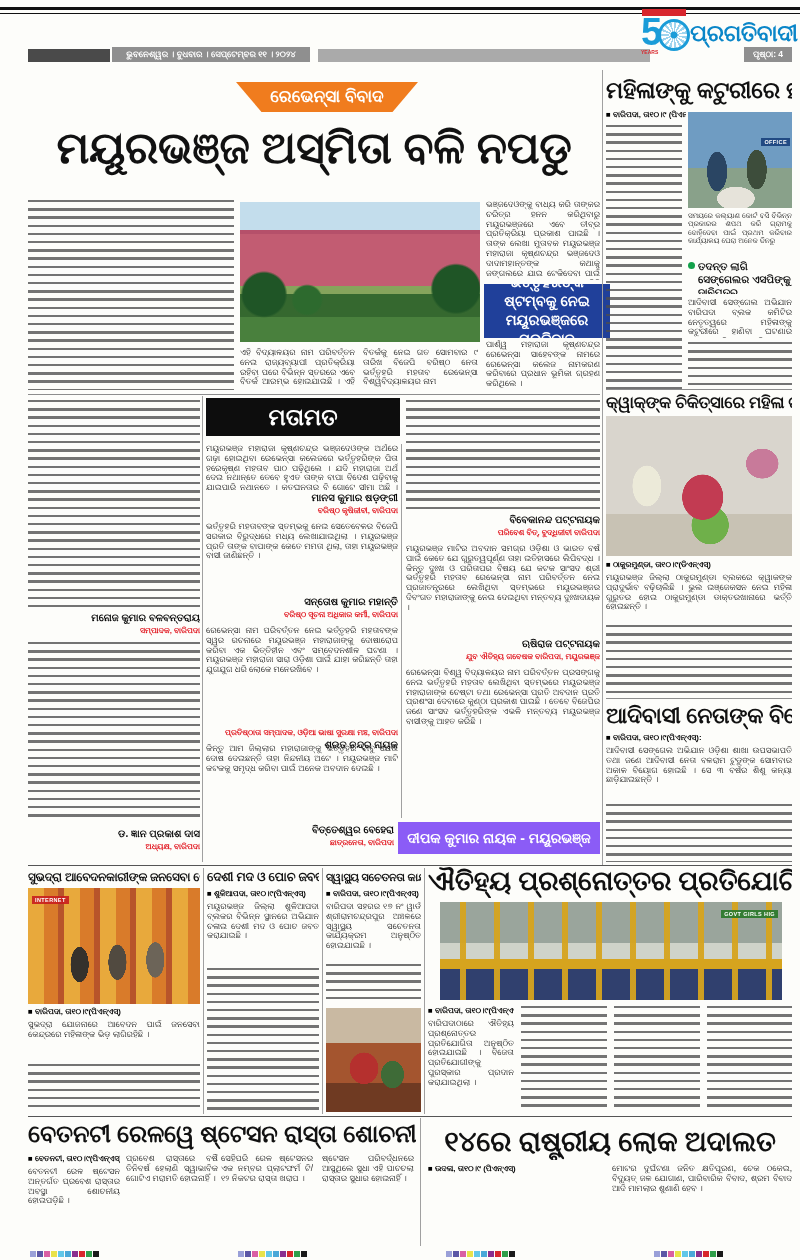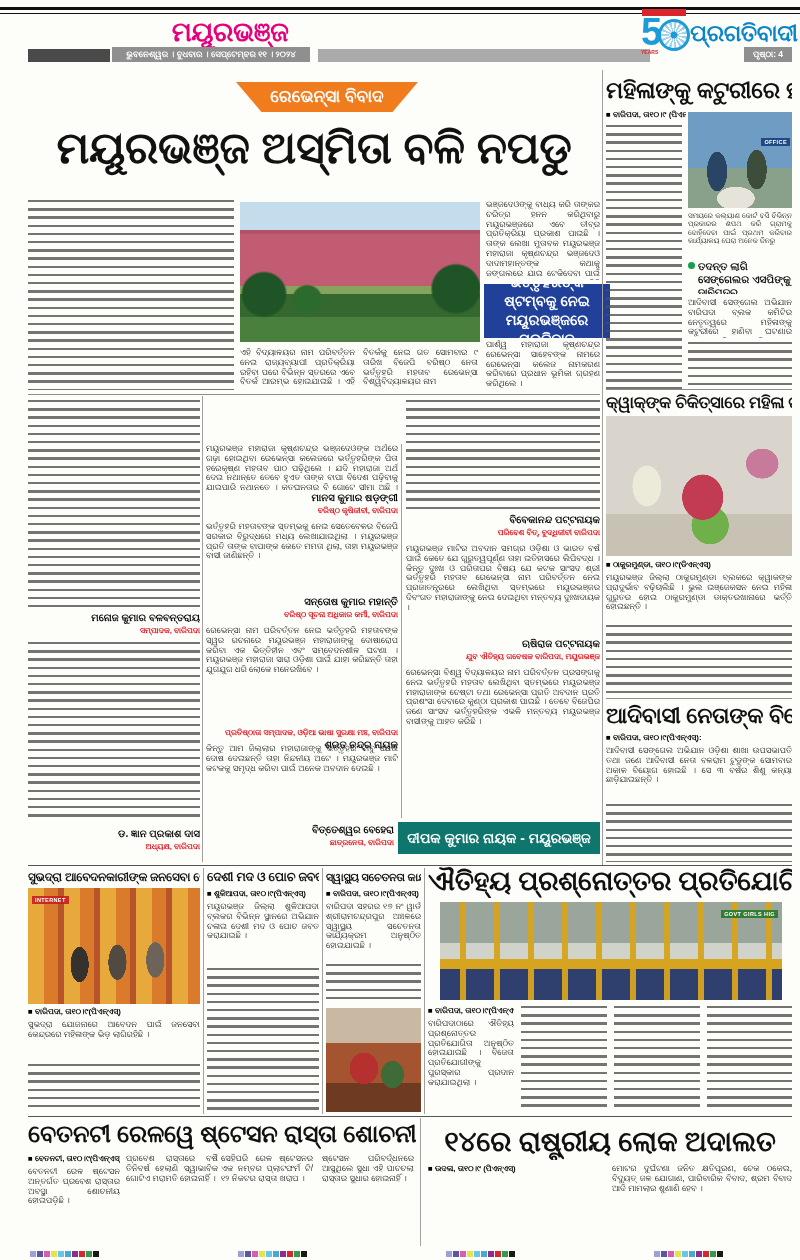--- a/index.html
+++ b/index.html
@@ -12,21 +12,21 @@
   .dl{font-size:7.8px;font-weight:bold;color:#000;overflow:hidden;white-space:nowrap}
   .nm{font-size:10px;font-weight:bold;text-align:right;white-space:nowrap;overflow:hidden;color:#0b0b0b}
   .ttl{font-size:7.8px;font-weight:bold;color:#e1161f;text-align:right;white-space:nowrap;overflow:hidden}
   .vline{background:#a0a0a0;width:1px}
   .hline{background:#8d8d8d;height:1px}
   .pill{background:#8f8f8f;color:#fff;font-size:8.5px;font-weight:bold;display:flex;align-items:center;justify-content:center;overflow:hidden}
   .kicker{background:#f07c1e;color:#fff;font-weight:bold;font-size:17px;display:flex;align-items:center;justify-content:center;
           clip-path:polygon(0 0,100% 0,86% 100%,14% 100%);overflow:hidden}
   .inset{background:#20409a;color:#fff;font-weight:bold;font-size:14.5px;line-height:1.3;text-align:center;
          display:flex;align-items:center;justify-content:center;padding:2px 4px;overflow:hidden}
-  .byline-box{background:#0f766e;color:#fff;font-weight:bold;font-size:14px;display:flex;align-items:center;justify-content:center;overflow:hidden}
+  .byline-box{background:#8b5cf6;color:#fff;font-weight:bold;font-size:14px;display:flex;align-items:center;justify-content:center;overflow:hidden}
   .opinion-head{background:#0d0d0d;color:#fff;font-weight:bold;font-size:23px;display:flex;align-items:center;justify-content:center;overflow:hidden}
   .dot{width:7px;height:7px;border-radius:50%;background:#13a14b;flex:0 0 auto;margin:2px 3px 0 0}
   .subhead-green{display:flex;font-size:10.5px;font-weight:bold;line-height:1.25;color:#111;overflow:hidden;text-align:left}
   .photo{background-color:#c9c9c4;overflow:hidden}
   .ph-college{background:
     radial-gradient(circle at 10% 66%, #1f5526 0 9%, transparent 10%),
     radial-gradient(circle at 90% 62%, #1f5526 0 10%, transparent 11%),
     radial-gradient(circle at 28% 70%, #2d6a2e 0 7%, transparent 8%),
     linear-gradient(180deg,#c3ddec 0 20%,#b5506a 20% 23%,#c25c72 23% 60%,#86a45c 60% 66%,#35682f 66% 82%,#49803d 82% 100%)}
   .ph-men{background:
@@ -64,21 +64,20 @@
   .sw{width:6px;height:6px;display:inline-block;margin-right:1px;vertical-align:top}
 </style>
 </head>
 <body>
 
 <div class="page">
 
   <div class="abs" style="left:0;top:7px;width:800px;height:3px;background:#111"></div>
   <div class="abs" style="left:0;top:13px;width:800px;height:1px;background:#111"></div>
 
-  <div class="abs section-title" style="left:120px;top:15px;width:220px;height:34px;font-size:27px;line-height:34px">ମୟୂରଭଞ୍ଜ</div>
   <div class="abs" style="left:28px;top:49px;width:82px;height:13px;background:#4a4a4a"></div>
   <div class="abs pill" style="left:112px;top:47px;width:198px;height:15px">ଭୁବନେଶ୍ୱର । ବୁଧବାର । ସେପ୍ଟେମ୍ବର ୧୧ । ୨୦୨୪</div>
   <div class="abs" style="left:318px;top:49px;width:332px;height:13px;background:#aaaaaa"></div>
   <div class="abs pill" style="left:744px;top:47px;width:48px;height:15px">ପୃଷ୍ଠା: 4</div>
 
   <div class="abs ribbon" style="left:642px;top:9px;width:44px;height:7px"></div>
   <div class="abs logo5" style="left:641px;top:15px;width:16px;height:34px">5</div>
   <div class="abs logo0" style="left:658px;top:19px"></div>
   <div class="abs years" style="left:641px;top:49px;width:30px;height:7px">YEARS</div>
   <div class="abs masthead-title" style="left:690px;top:18px;width:104px;height:30px;font-size:23px;line-height:30px">ପ୍ରଗତିବାଦୀ</div>
@@ -100,20 +99,21 @@
 
   <div class="abs tx" style="left:28px;top:400px;width:172px;height:208px"></div>
   <div class="abs nm" style="left:28px;top:612px;width:172px;height:13px">ମନୋଜ କୁମାର ବଳବନ୍ତରାୟ</div>
   <div class="abs ttl" style="left:28px;top:626px;width:172px;height:11px">ସମ୍ପାଦକ, ବାରିପଦା</div>
   <div class="abs tx" style="left:28px;top:642px;width:172px;height:180px"></div>
   <div class="abs nm" style="left:28px;top:828px;width:172px;height:13px">ଡ. ଜ୍ଞାନ ପ୍ରକାଶ ଦାସ</div>
   <div class="abs ttl" style="left:28px;top:842px;width:172px;height:11px">ଅଧ୍ୟକ୍ଷ, ବାରିପଦା</div>
 
   <div class="abs vline" style="left:202px;top:396px;height:466px"></div>
 
+  <div class="abs opinion-head" style="left:206px;top:398px;width:194px;height:38px">ମତାମତ</div>
 
   <div class="abs frag" style="left:206px;top:444px;width:192px;height:46px">ମୟୂରଭଞ୍ଜ ମହାରାଜା କୃଷ୍ଣଚନ୍ଦ୍ର ଭଞ୍ଜଦେଓଙ୍କ ଅର୍ଥରେ ଗଢ଼ା ହୋଇଥିବା ରେଭେନ୍ସା କଲେଜରେ ଭର୍ତ୍ତୃହରିଙ୍କ ପିତା ହରେକୃଷ୍ଣ ମହତାବ ପାଠ ପଢ଼ିଥିଲେ । ଯଦି ମହାରାଜା ଅର୍ଥ ଦେଇ ନଥାନ୍ତେ ତେବେ ହୁଏତ ତାଙ୍କ ବାପା ବିଦେଶ ପଢ଼ିବାକୁ ଯାଇପାରି ନଥାନ୍ତେ । କୃତଘ୍ନତାର ବି ଗୋଟେ ସୀମା ଅଛି । ଏବେ ମୟୂରଭଞ୍ଜ ଅସ୍ମିତା ଉପରେ କୁଠାରଘାତ ।</div>
   <div class="abs nm" style="left:206px;top:492px;width:192px;height:13px">ମାନସ କୁମାର ଷଡ଼ଙ୍ଗୀ</div>
   <div class="abs ttl" style="left:206px;top:506px;width:192px;height:11px">ବରିଷ୍ଠ କୃଷିଜୀବୀ, ବାରିପଦା</div>
 
   <div class="abs frag" style="left:206px;top:522px;width:192px;height:70px">ଭର୍ତ୍ତୃହରି ମହତାବଙ୍କ ସ୍ତମ୍ଭକୁ ନେଇ ସେତେବେଳର ବିଜେପି ସରକାର ବିରୁଦ୍ଧରେ ମଧ୍ୟ ଲେଖାଯାଇଥିଲା । ମୟୂରଭଞ୍ଜ ପ୍ରତି ତାଙ୍କ ବାପାଙ୍କ କେତେ ମମତା ଥିଲା, ତାହା ମୟୂରଭଞ୍ଜ ବାସୀ ଜାଣିଛନ୍ତି ।</div>
   <div class="abs nm" style="left:206px;top:596px;width:192px;height:13px">ସନ୍ତୋଷ କୁମାର ମହାନ୍ତି</div>
   <div class="abs ttl" style="left:206px;top:610px;width:192px;height:11px">ବରିଷ୍ଠ ସୂଚନା ଅଧିକାର କର୍ମୀ, ବାରିପଦା</div>
 
   <div class="abs frag" style="left:206px;top:626px;width:192px;height:84px">ରେଭେନ୍ସା ନାମ ପରିବର୍ତ୍ତନ ନେଇ ଭର୍ତ୍ତୃହରି ମହତାବଙ୍କ ସ୍ୱର ରଚନାରେ ମୟୂରଭଞ୍ଜ ମହାରାଜାଙ୍କୁ ଦୋଷାରୋପ କରିବା ଏକ ଭିତ୍ତିହୀନ ଏବଂ ସମ୍ବେଦନଶୀଳ ଘଟଣା । ମୟୂରଭଞ୍ଜ ମହାରାଜା ସାରା ଓଡ଼ିଶା ପାଇଁ ଯାହା କରିଛନ୍ତି ତାହା ଯୁଗଯୁଗ ଧରି ଲୋକେ ମନେରଖିବେ ।</div>

